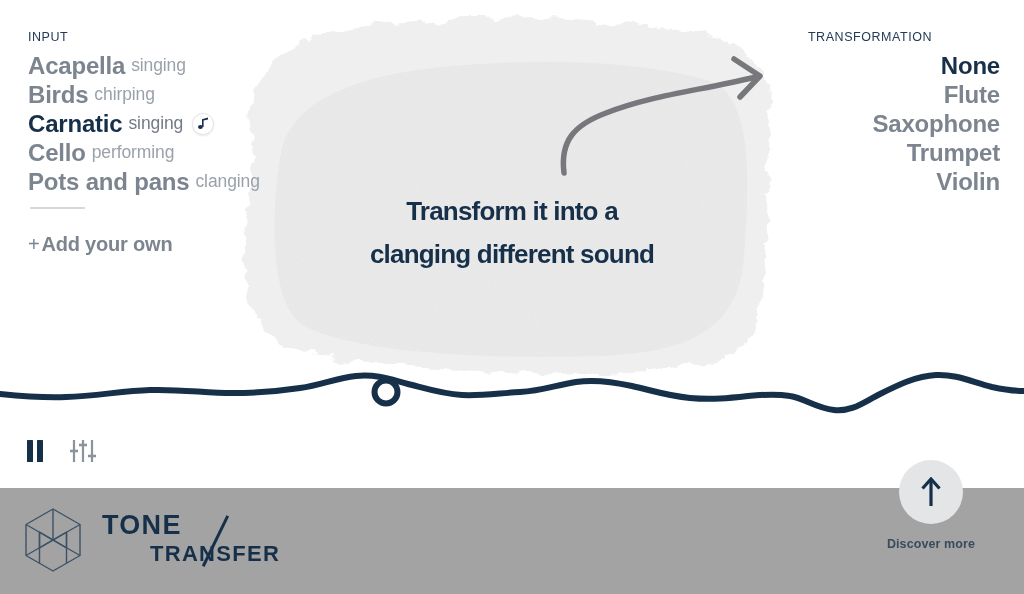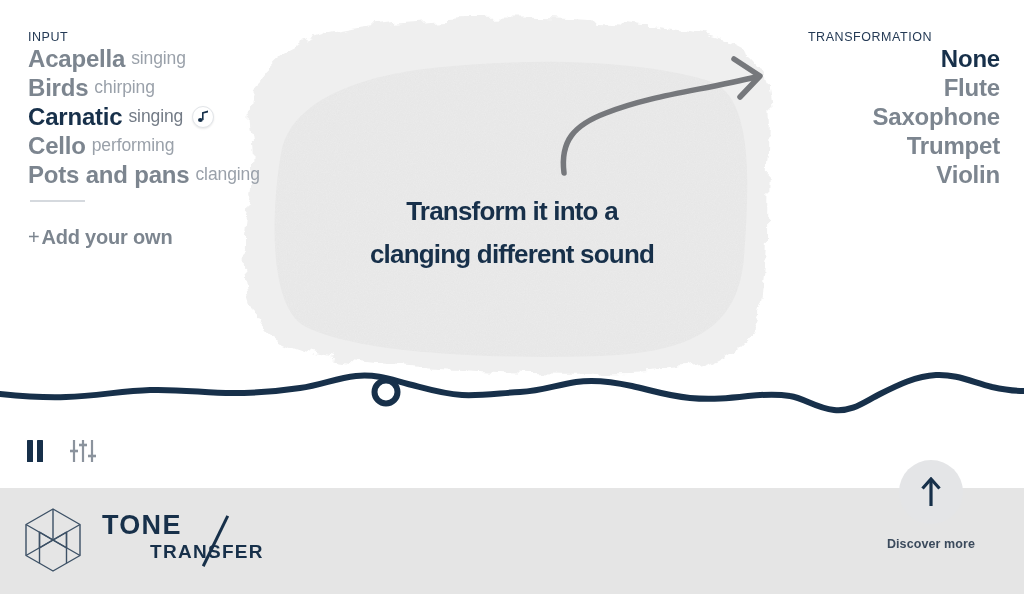--- a/index.html
+++ b/index.html
@@ -51,21 +51,21 @@
     width: 260px;
     text-align: center;
     z-index: 3;
   }
 
   .col-label {
     font-size: 12.5px;
     letter-spacing: 0.55px;
     font-weight: 400;
     color: #243a55;
-    margin-bottom: 0;
+    margin-bottom: 7px;
     line-height: 14px;
   }
 
   .opt-list { list-style: none; }
 
   .opt-row {
     display: flex;
     align-items: center;
     gap: 6px;
     height: 29px;
@@ -175,21 +175,21 @@
     display: flex;
     align-items: center;
     justify-content: center;
   }
 
   
   #bottom-bar {
     position: absolute;
     left: 0; right: 0; bottom: 0;
     height: 106px;
-    background: #e5e5e5;
+    background: #a3a3a3;
     z-index: 5;
   }
   #brand {
     position: absolute;
     left: 22px;
     top: 19px;
     display: flex;
     align-items: center;
     gap: 18px;
     cursor: pointer;
@@ -203,21 +203,21 @@
     position: absolute;
     left: 0; top: 3px;
     font-size: 27px;
     font-weight: bold;
     letter-spacing: 1.3px;
     color: #17304a;
   }
   #brand-transfer {
     position: absolute;
     left: 48px; top: 34px;
-    font-size: 19px;
+    font-size: 22px;
     font-weight: bold;
     letter-spacing: 1.3px;
     color: #17304a;
   }
   #brand-slash {
     position: absolute;
     left: 112px; top: 6px;
     width: 2.5px; height: 56px;
     background: #17304a;
     transform: rotate(26deg);

